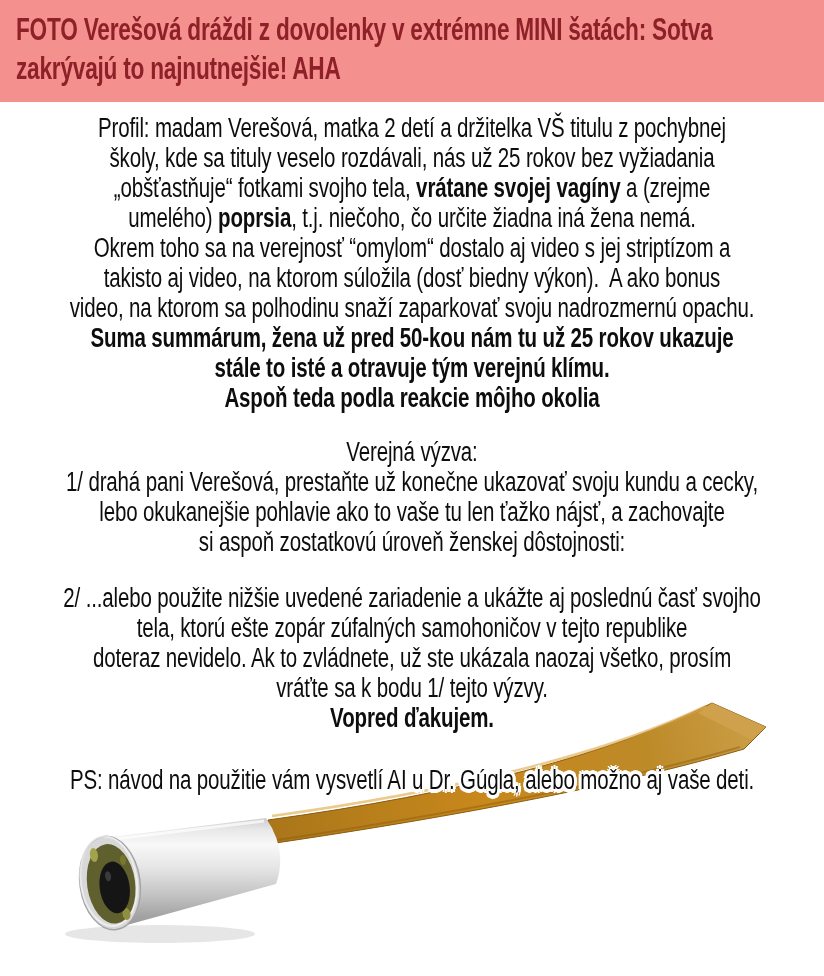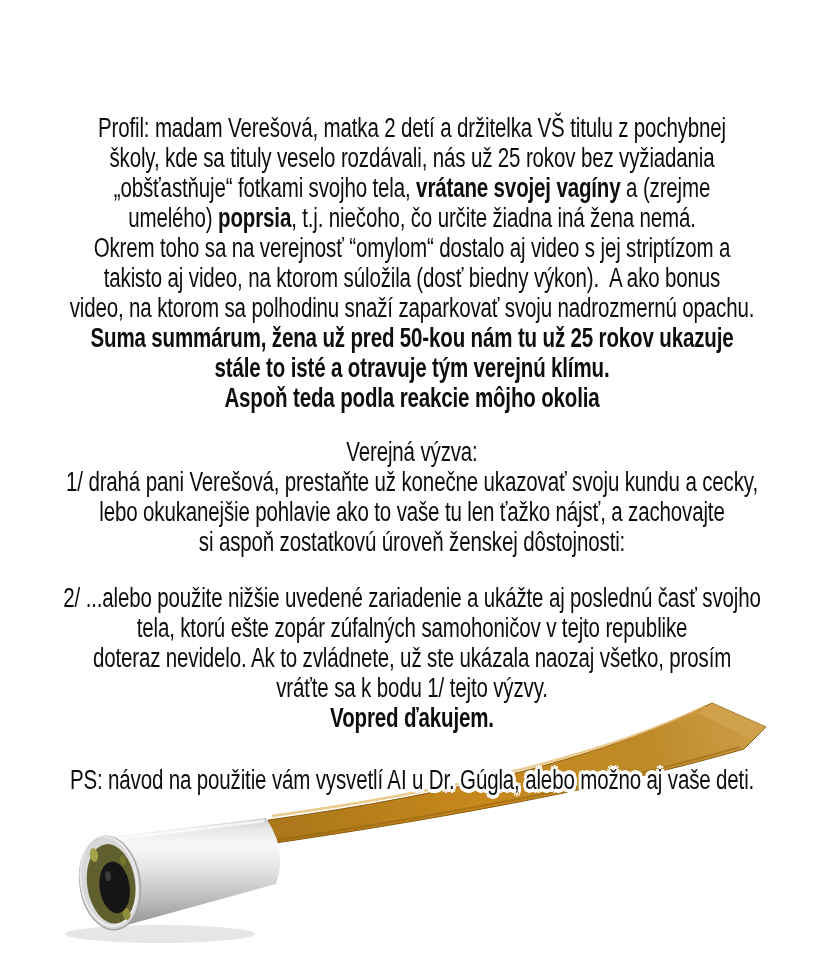--- a/index.html
+++ b/index.html
@@ -60,20 +60,26 @@
   #endoscope{
     position:absolute;left:0;top:0;
     z-index:1;
   }
 </style>
 </head>
 <body>
 
 <div id="page">
 
+  <header id="banner">
+    <div class="condenseH">
+      <div class="hline">FOTO Verešová dráždi z dovolenky v extrémne MINI šatách: Sotva</div>
+      <div class="hline">zakrývajú to najnutnejšie! AHA</div>
+    </div>
+  </header>
 
   <svg id="endoscope" width="824" height="976" viewBox="0 0 824 976">
     <defs>
       <linearGradient id="cableG" x1="268" y1="832" x2="740" y2="726" gradientUnits="userSpaceOnUse">
         <stop offset="0" stop-color="#a9761a"></stop>
         <stop offset="0.45" stop-color="#c8881c"></stop>
         <stop offset="0.8" stop-color="#bd8a28"></stop>
         <stop offset="1" stop-color="#c99b42"></stop>
       </linearGradient>
       <linearGradient id="metalV" x1="0" y1="816" x2="0" y2="930" gradientUnits="userSpaceOnUse">

